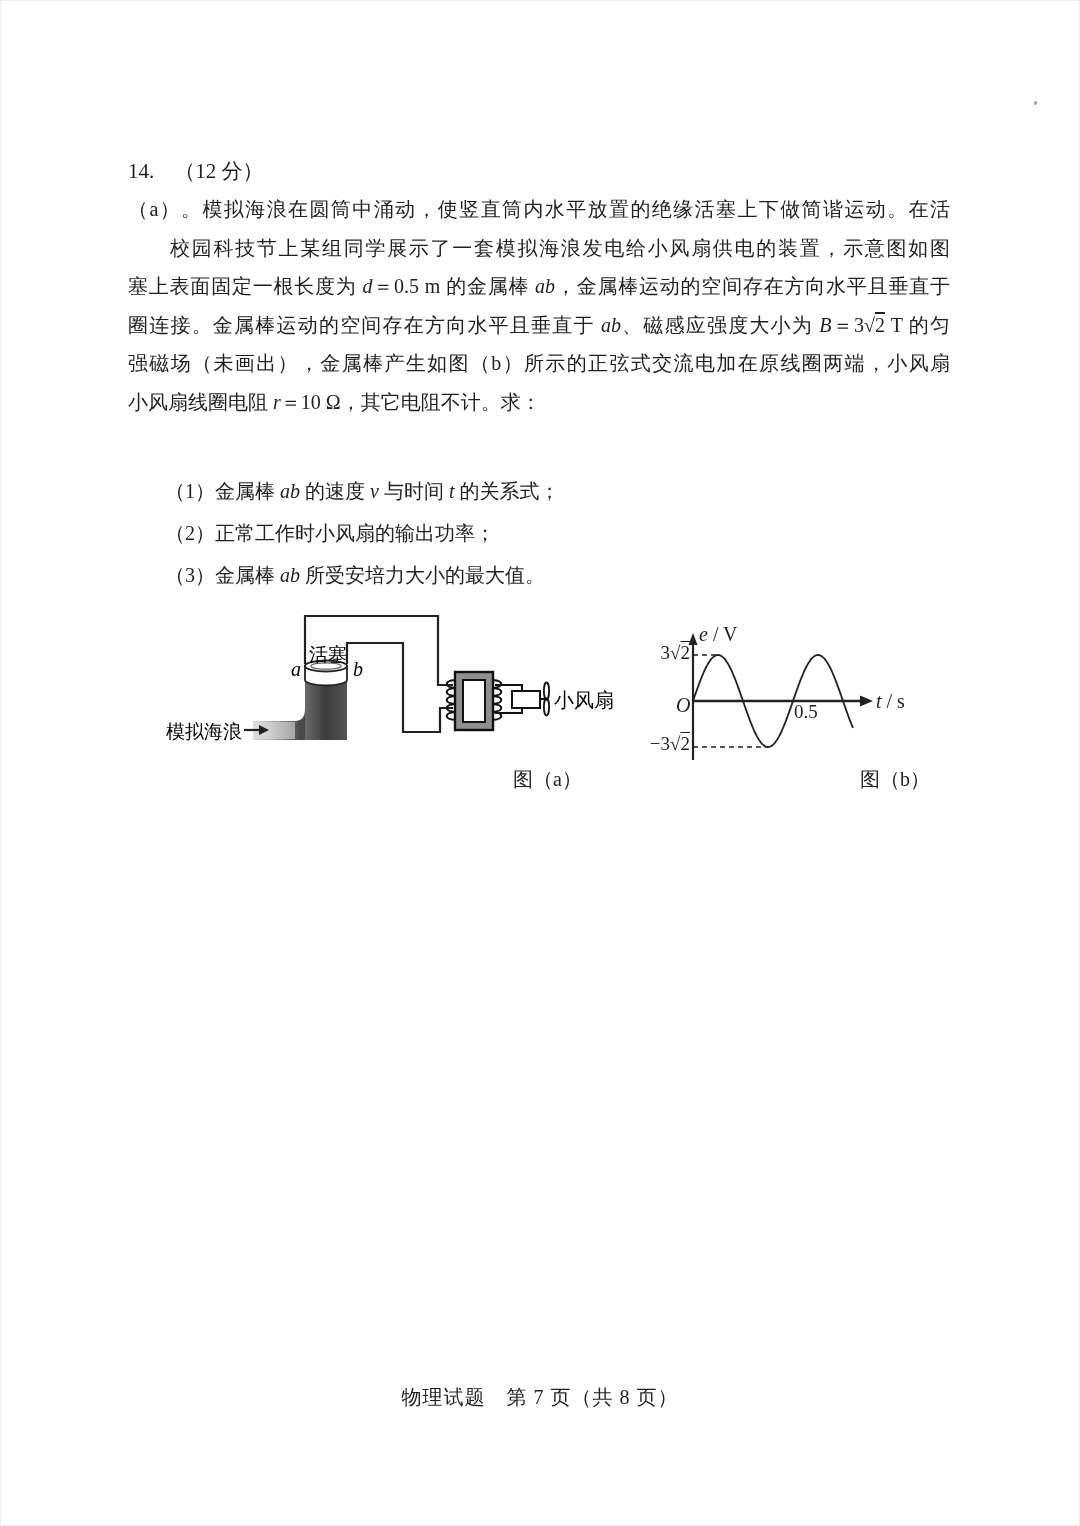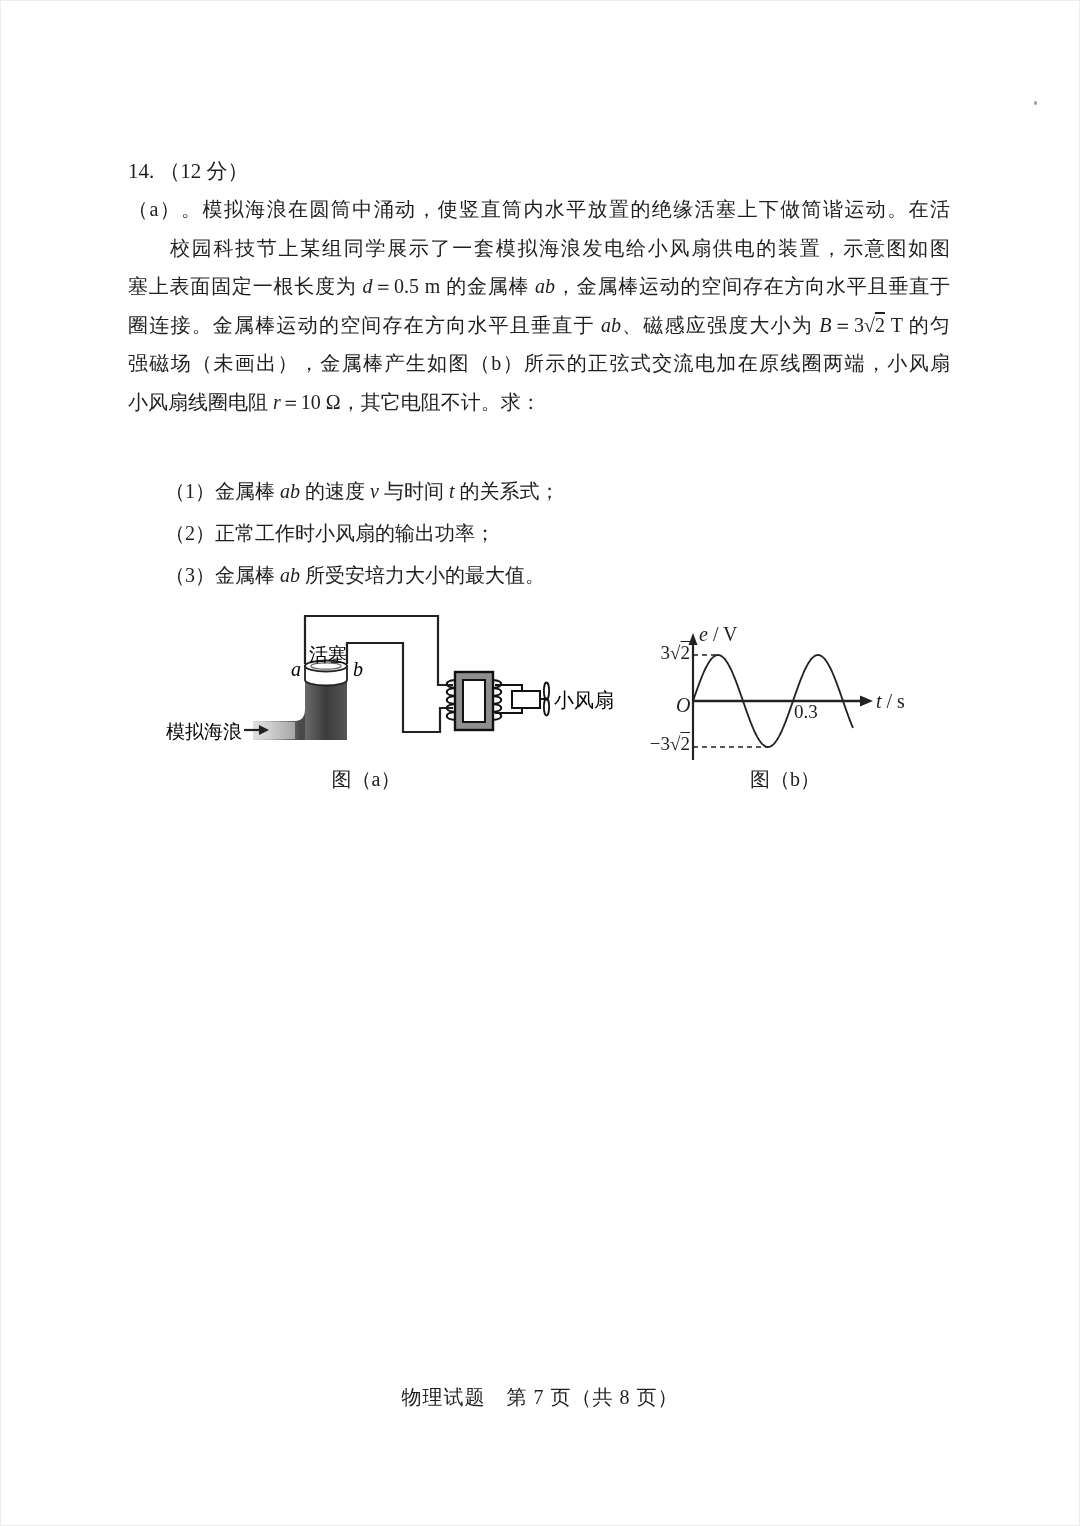--- a/index.html
+++ b/index.html
@@ -4,35 +4,35 @@
 <style>
   html,body{margin:0;padding:0;background:#ffffff;}
   #page{
     position:relative;width:1080px;height:1526px;background:#ffffff;
     font-family:"Liberation Serif","DejaVu Serif",serif;color:#1f1f1f;
     overflow:hidden;box-shadow:inset 0 0 0 1px #ededed;
   }
   .abs{position:absolute;}
   
   #q-header{left:128px;top:156px;font-size:21px;line-height:30px;}
-  .seg-gap{margin-left:5px;text-align:center;}
+  .seg-gap{margin-left:20px;text-align:center;}
   
   #para{left:128px;top:190px;width:822px;font-size:20px;}
   #para .pline{line-height:38.5px;height:38.5px;white-space:nowrap;}
   #para .pline.jline{white-space:normal;text-align:justify;text-align-last:justify;}
   .pline.indent{text-indent:42px;}
   
   #subqs{left:128px;top:470px;width:822px;font-size:20px;}
   #subqs .qline{line-height:42px;height:42px;padding-left:37px;}
   
   .seg-var{font-style:italic;}
   .seg-sub{font-size:0.62em;vertical-align:-0.28em;}
   .seg-rad{text-decoration:overline;}
   
-  .fig-caption{font-size:20px;text-align:center;line-height:26px;}
+  .fig-caption{font-size:20px;text-align:right;line-height:26px;}
   #cap-a{left:150px;top:766px;width:432px;}
   #cap-b{left:640px;top:766px;width:290px;}
   .chart-label{font-size:19px;line-height:22px;white-space:nowrap;}
   .right{text-align:right;}
   
   #footer{left:0;top:1382px;width:1080px;text-align:center;font-size:20px;line-height:30px;letter-spacing:1px;}
   #artifact-dot{left:1034px;top:101px;width:3px;height:4px;background:#9a9a9a;border-radius:50%;}
   svg text{font-family:"Liberation Serif","DejaVu Serif",serif;}
 </style>
 </head>
@@ -111,21 +111,21 @@
     <polygon points="53,21 48.5,33 57.5,33" fill="#222"></polygon>
     <line x1="53" y1="89" x2="223" y2="89" stroke="#222" stroke-width="2.6"></line>
     <polygon points="233,89 220,83.5 220,94.5" fill="#222"></polygon>
     <line id="dash-peak" stroke="#222" stroke-width="1.6" stroke-dasharray="5,4" x1="53" y1="43" x2="78" y2="43"></line>
     <line id="dash-trough" stroke="#222" stroke-width="1.6" stroke-dasharray="5,4" x1="53" y1="135" x2="128" y2="135"></line>
     <path id="sine-path" fill="none" stroke="#222" stroke-width="1.8" d="M53.0,89.0L54.0,86.1L55.0,83.2L56.0,80.4L57.0,77.6L58.0,74.8L59.0,72.1L60.0,69.4L61.0,66.8L62.0,64.4L63.0,62.0L64.0,59.7L65.0,57.5L66.0,55.5L67.0,53.6L68.0,51.8L69.0,50.2L70.0,48.7L71.0,47.4L72.0,46.2L73.0,45.3L74.0,44.4L75.0,43.8L76.0,43.4L77.0,43.1L78.0,43.0L79.0,43.1L80.0,43.4L81.0,43.8L82.0,44.4L83.0,45.3L84.0,46.2L85.0,47.4L86.0,48.7L87.0,50.2L88.0,51.8L89.0,53.6L90.0,55.5L91.0,57.5L92.0,59.7L93.0,62.0L94.0,64.4L95.0,66.8L96.0,69.4L97.0,72.1L98.0,74.8L99.0,77.6L100.0,80.4L101.0,83.2L102.0,86.1L103.0,89.0L104.0,91.9L105.0,94.8L106.0,97.6L107.0,100.4L108.0,103.2L109.0,105.9L110.0,108.6L111.0,111.2L112.0,113.6L113.0,116.0L114.0,118.3L115.0,120.5L116.0,122.5L117.0,124.4L118.0,126.2L119.0,127.8L120.0,129.3L121.0,130.6L122.0,131.8L123.0,132.7L124.0,133.6L125.0,134.2L126.0,134.6L127.0,134.9L128.0,135.0L129.0,134.9L130.0,134.6L131.0,134.2L132.0,133.6L133.0,132.7L134.0,131.8L135.0,130.6L136.0,129.3L137.0,127.8L138.0,126.2L139.0,124.4L140.0,122.5L141.0,120.5L142.0,118.3L143.0,116.0L144.0,113.6L145.0,111.2L146.0,108.6L147.0,105.9L148.0,103.2L149.0,100.4L150.0,97.6L151.0,94.8L152.0,91.9L153.0,89.0L154.0,86.1L155.0,83.2L156.0,80.4L157.0,77.6L158.0,74.8L159.0,72.1L160.0,69.4L161.0,66.8L162.0,64.4L163.0,62.0L164.0,59.7L165.0,57.5L166.0,55.5L167.0,53.6L168.0,51.8L169.0,50.2L170.0,48.7L171.0,47.4L172.0,46.2L173.0,45.3L174.0,44.4L175.0,43.8L176.0,43.4L177.0,43.1L178.0,43.0L179.0,43.1L180.0,43.4L181.0,43.8L182.0,44.4L183.0,45.3L184.0,46.2L185.0,47.4L186.0,48.7L187.0,50.2L188.0,51.8L189.0,53.6L190.0,55.5L191.0,57.5L192.0,59.7L193.0,62.0L194.0,64.4L195.0,66.8L196.0,69.4L197.0,72.1L198.0,74.8L199.0,77.6L200.0,80.4L201.0,83.2L202.0,86.1L203.0,89.0L204.0,91.9L205.0,94.8L206.0,97.6L207.0,100.4L208.0,103.2L209.0,105.9L210.0,108.6L211.0,111.2L212.0,113.6L213.0,116.0"></path>
   </svg>
   <div class="abs chart-label" style="left:699px;top:623px;font-size:20px;"><span class="seg-var">e</span><span> / V</span></div>
   <div class="abs chart-label right" style="left:648px;top:642px;width:42px;"><span>3√</span><span class="seg-rad">2</span></div>
   <div class="abs chart-label" style="left:676px;top:694px;font-style:italic;font-size:20px;">O</div>
-  <div class="abs chart-label" style="left:794px;top:701px;">0.3</div>
+  <div class="abs chart-label" style="left:794px;top:701px;">0.5</div>
   <div class="abs chart-label" style="left:876px;top:690px;font-size:20px;"><span class="seg-var">t</span><span> / s</span></div>
   <div class="abs chart-label right" style="left:642px;top:733px;width:48px;"><span>−3√</span><span class="seg-rad">2</span></div>
   <div id="cap-b" class="abs fig-caption">图（b）</div>
 
   <div id="footer" class="abs">物理试题　第 7 页（共 8 页）</div>
 
   <div id="artifact-dot" class="abs"></div>
 </div>
 
 </body></html>

